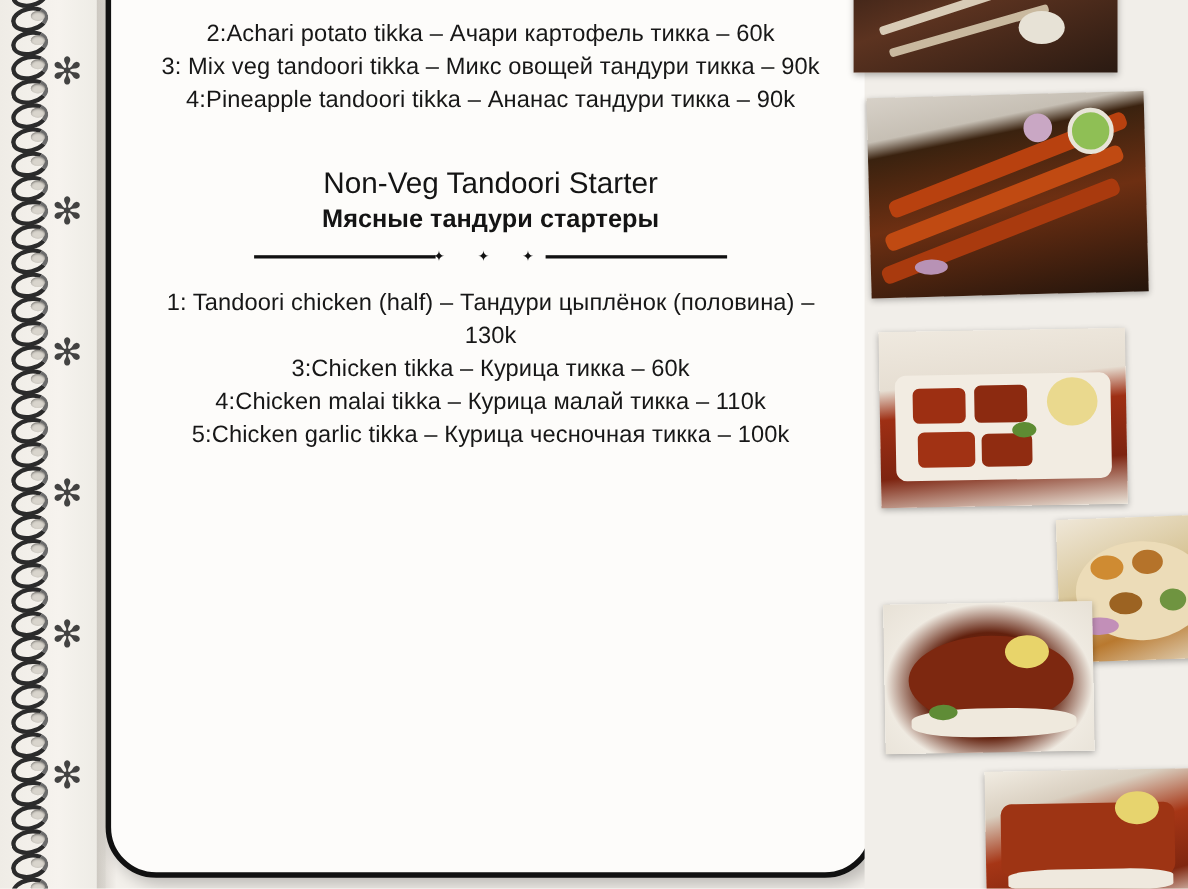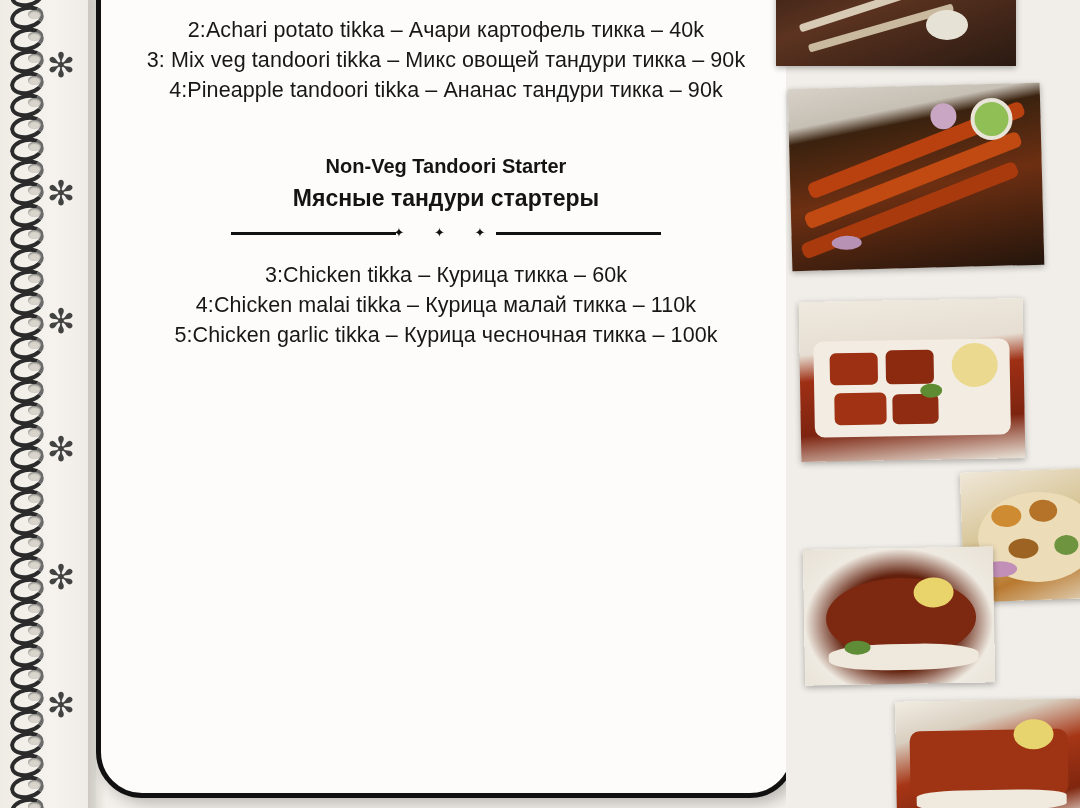--- a/index.html
+++ b/index.html
@@ -100,22 +100,22 @@
   }
 
   .veg-list { margin-top: 22px; }
 
   .section {
     margin-top: 46px;
     text-align: center;
   }
   .section h2 {
     margin: 0;
-    font-size: 20px;
-    font-weight: 700;
+    font-size: 27px;
+    font-weight: 400;
     color: #141414;
     line-height: 31px;
   }
   .section h3 {
     margin: 0;
     font-size: 23px;
     font-weight: 700;
     color: #141414;
     line-height: 32px;
   }
@@ -276,36 +276,37 @@
         <div class="floral" style="top: 556px;">✻</div>
         <div class="floral" style="top: 684px;">✻</div>
       </div>
   </div>
   <div class="binding-shadow"></div>
 
   <div class="card">
     <div class="card-inner">
 
       <div class="veg-list">
-        <div class="line">2:Achari potato tikka – Ачари картофель тикка – 40k</div>
+        <div class="line">2:Achari potato tikka – Ачари картофель тикка – 60k</div>
         <div class="line">3: Mix veg tandoori tikka – Микс овощей тандури тикка – 90k</div>
         <div class="line">4:Pineapple tandoori tikka – Ананас тандури тикка – 90k</div>
       </div>
 
       <div class="section">
         <h2>Non-Veg Tandoori Starter</h2>
         <h3>Мясные тандури стартеры</h3>
         <div class="divider">
           <div class="bar l"></div>
           <div class="dots">✦ ✦ ✦</div>
           <div class="bar r"></div>
         </div>
       </div>
 
       <div class="nonveg-list">
+        <div class="line">1: Tandoori chicken (half) – Тандури цыплёнок (половина) – 130k</div>
         <div class="line">3:Chicken tikka – Курица тикка – 60k</div>
         <div class="line">4:Chicken malai tikka – Курица малай тикка – 110k</div>
         <div class="line">5:Chicken garlic tikka – Курица чесночная тикка – 100k</div>
       </div>
 
     </div>
   </div>
 
   <div class="photos">
     <div class="photo" id="photo-1">

